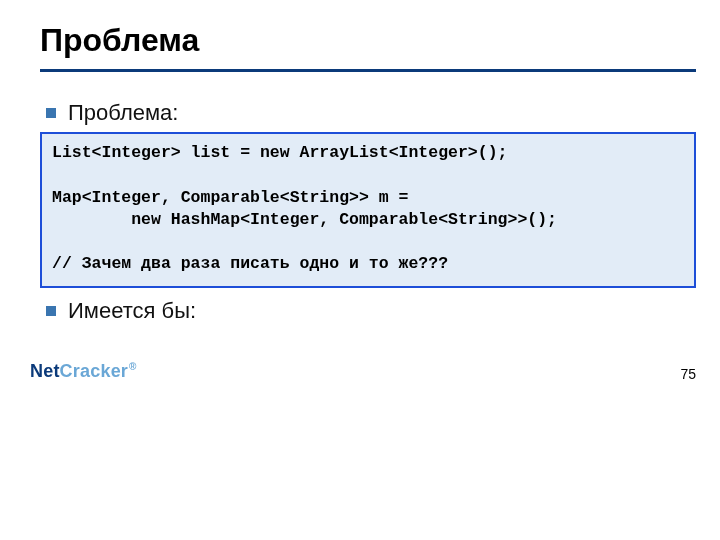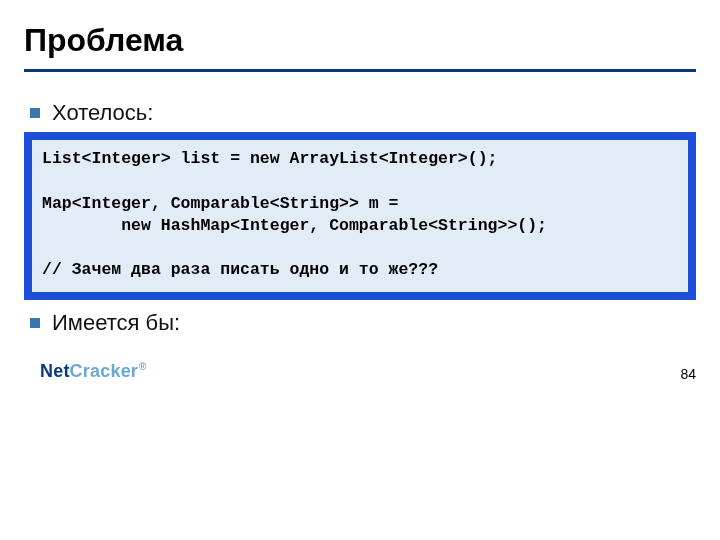--- a/index.html
+++ b/index.html
@@ -1,21 +1,21 @@
 <!DOCTYPE html>
 <html><head>
 <meta charset="utf-8">
 <style>
   * { margin: 0; padding: 0; box-sizing: border-box; }
   html, body { width: 720px; height: 540px; font-family: Arial, Helvetica, sans-serif; background: #fff; color: #000; }
   .slide {
     width: 720px;
     height: 396px;
     position: relative;
-    padding: 22px 24px 0 24px;
+    padding: 22px 24px 0 40px;
   }
   .title {
     font-size: 32px;
     font-weight: bold;
     color: #000;
     margin-bottom: 10px;
   }
   .rule {
     height: 3px;
     background: #0b3a7a;
@@ -31,35 +31,35 @@
     height: 10px;
     background: #3a75b0;
     margin-right: 12px;
     flex: 0 0 auto;
   }
   .bullet-text {
     font-size: 22px;
     color: #111;
   }
   .code-box {
-    border: 8px solid #1d4ed8;
+    border: 2px solid #1d4ed8;
     background: #e2ecf7;
     padding: 8px 10px 10px 10px;
     margin: 4px 0 10px 0;
     font-family: "Courier New", Courier, monospace;
     font-size: 16.5px;
     font-weight: bold;
     line-height: 1.35;
     white-space: pre;
     color: #000;
     overflow: hidden;
   }
   .footer {
     position: absolute;
-    left: 16px;
+    left: 6px;
     right: 0;
     bottom: 14px;
     padding: 0 24px;
     display: flex;
     justify-content: space-between;
     align-items: flex-end;
   }
   .logo {
     font-size: 18px;
     font-weight: bold;
@@ -77,36 +77,36 @@
 </head>
 <body>
 
 <div class="slide">
 
   <div class="title">Проблема</div>
   <div class="rule"></div>
 
   <div class="bullet-row">
     <div class="bullet"></div>
-    <div class="bullet-text">Хотелось:</div>
+    <div class="bullet-text">Проблема:</div>
   </div>
 
   <div class="code-box">List&lt;Integer&gt; list = new ArrayList&lt;Integer&gt;();
 
 Map&lt;Integer, Comparable&lt;String&gt;&gt; m =
         new HashMap&lt;Integer, Comparable&lt;String&gt;&gt;();
 
 // Зачем два раза писать одно и то же???</div>
 
   <div class="bullet-row">
     <div class="bullet"></div>
     <div class="bullet-text">Имеется бы:</div>
   </div>
 
 
   <div class="footer">
     <div class="logo">
       <span class="net">Net</span><span class="cracker">Cracker</span><span class="reg">®</span>
     </div>
-    <div class="pagenum">84</div>
+    <div class="pagenum">75</div>
   </div>
 
 </div>
 
 </body></html>

